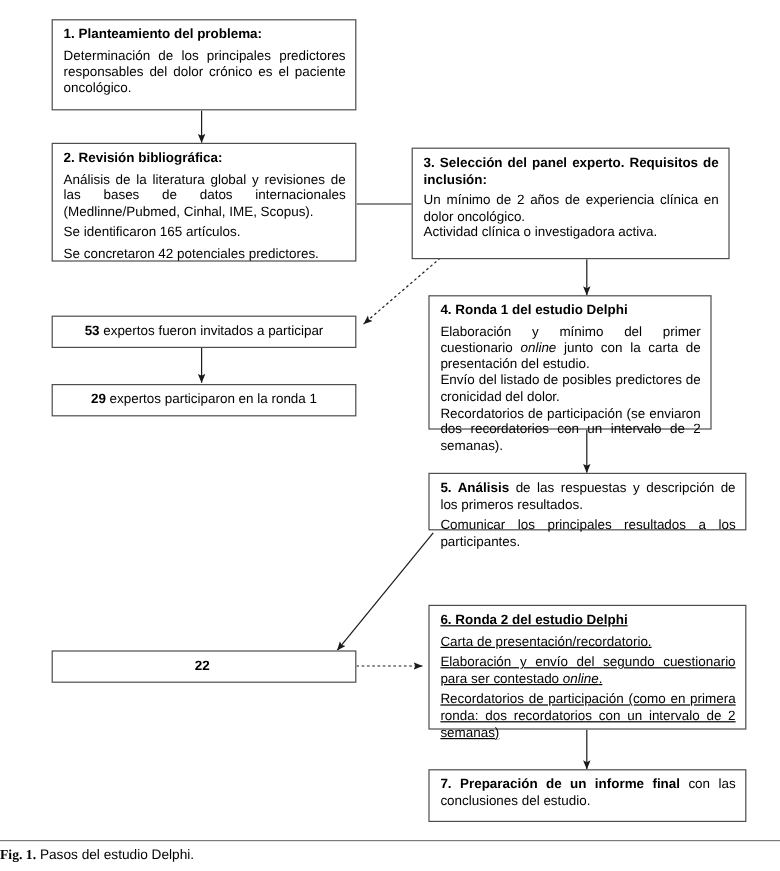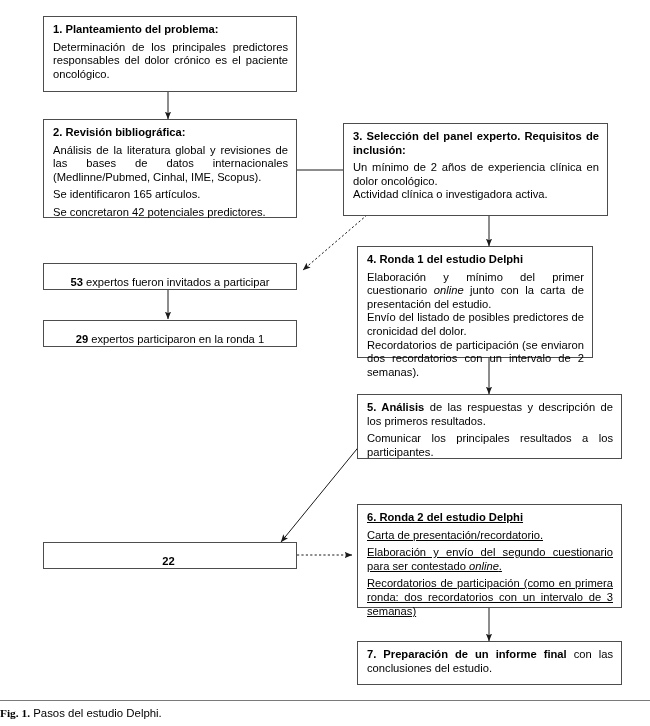--- a/index.html
+++ b/index.html
@@ -44,21 +44,21 @@
   .box .bd { font-weight: bold; }
   .pill {
     position: absolute;
     box-sizing: border-box;
     border: 1px solid #4d4d4d;
     background: #ffffff;
     font-size: 11.2px;
     line-height: 13px;
     color: #000000;
     display: flex;
-    align-items: flex-end;
+    align-items: center;
     justify-content: center;
     text-align: center;
   }
   .pill .num { font-weight: bold; margin-right: 3px; }
   svg.conn {
     position: absolute;
     left: 0;
     top: 0;
     width: 650px;
     height: 726px;
@@ -153,30 +153,30 @@
     <p>Actividad clínica o investigadora activa.</p>
   </div>
 
   <div class="box" style="left:357px; top:246px; width:236px; height:112px;">
     <span class="hd">4. Ronda 1 del estudio Delphi</span>
     <p><span>Elaboración y mínimo del primer cuestionario </span><span class="it">online</span><span> junto con la carta de presentación del estudio.</span></p>
     <p>Envío del listado de posibles predictores de cronicidad del dolor.</p>
     <p>Recordatorios de participación (se enviaron dos recordatorios con un intervalo de 2 semanas).</p>
   </div>
 
-  <div class="box" style="left:357px; top:394px; width:265px; height:65px;">
+  <div class="box" style="left:357px; top:394px; width:265px; height:48px;">
     <p style="margin-bottom:4px;"><span class="bd">5. </span><span class="bd">Análisis</span><span> de las respuestas y descripción de los primeros resultados.</span></p>
     <p>Comunicar los principales resultados a los participantes.</p>
   </div>
 
   <div class="box" style="left:357px; top:504px; width:265px; height:104px;text-decoration:underline;">
     <span class="hd">6. Ronda 2 del estudio Delphi</span>
     <p>Carta de presentación/recordatorio.</p>
     <p class="sp"><span>Elaboración y envío del segundo cuestionario para ser contestado </span><span class="it">online</span><span>.</span></p>
-    <p class="sp">Recordatorios de participación (como en primera ronda: dos recordatorios con un intervalo de 3 semanas)</p>
+    <p class="sp">Recordatorios de participación (como en primera ronda: dos recordatorios con un intervalo de 2 semanas)</p>
   </div>
 
   <div class="box" style="left:357px; top:641px; width:265px; height:44px;">
     <p><span class="bd">7. </span><span class="bd">Preparación de un informe final</span><span> con las conclusiones del estudio.</span></p>
   </div>
 
   <div class="pill" style="left:43px; top:263px; width:254px; height:27px;">
     <span class="num">53</span>
       <span>expertos fueron invitados a participar</span>
   </div>

